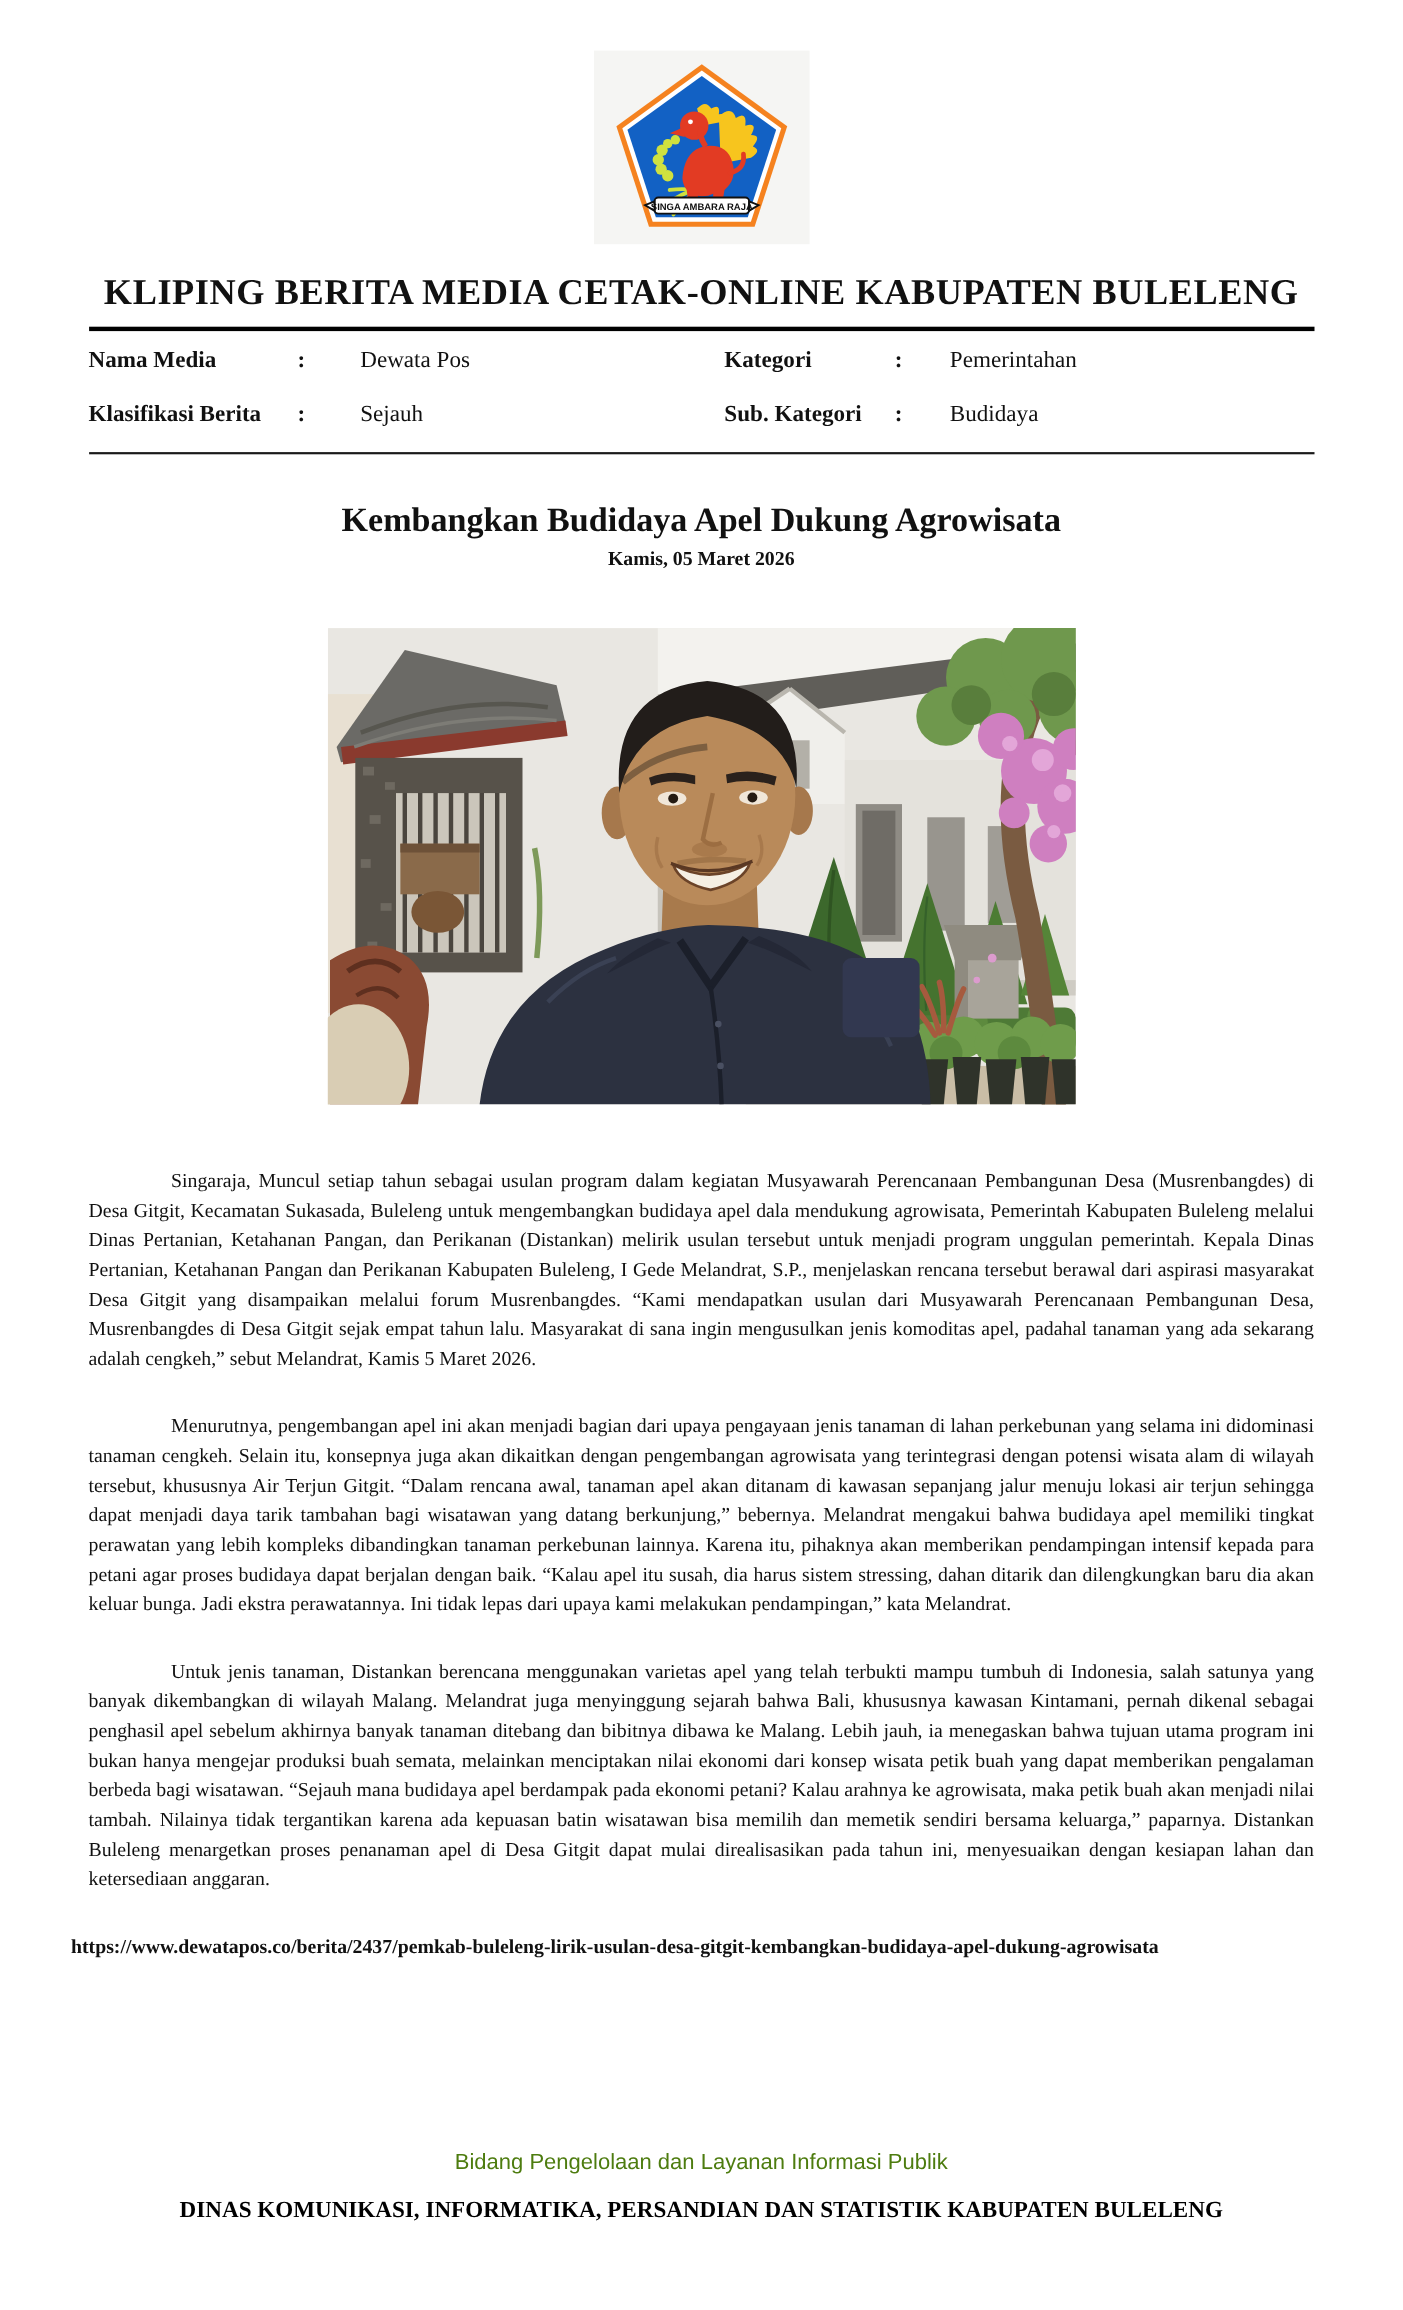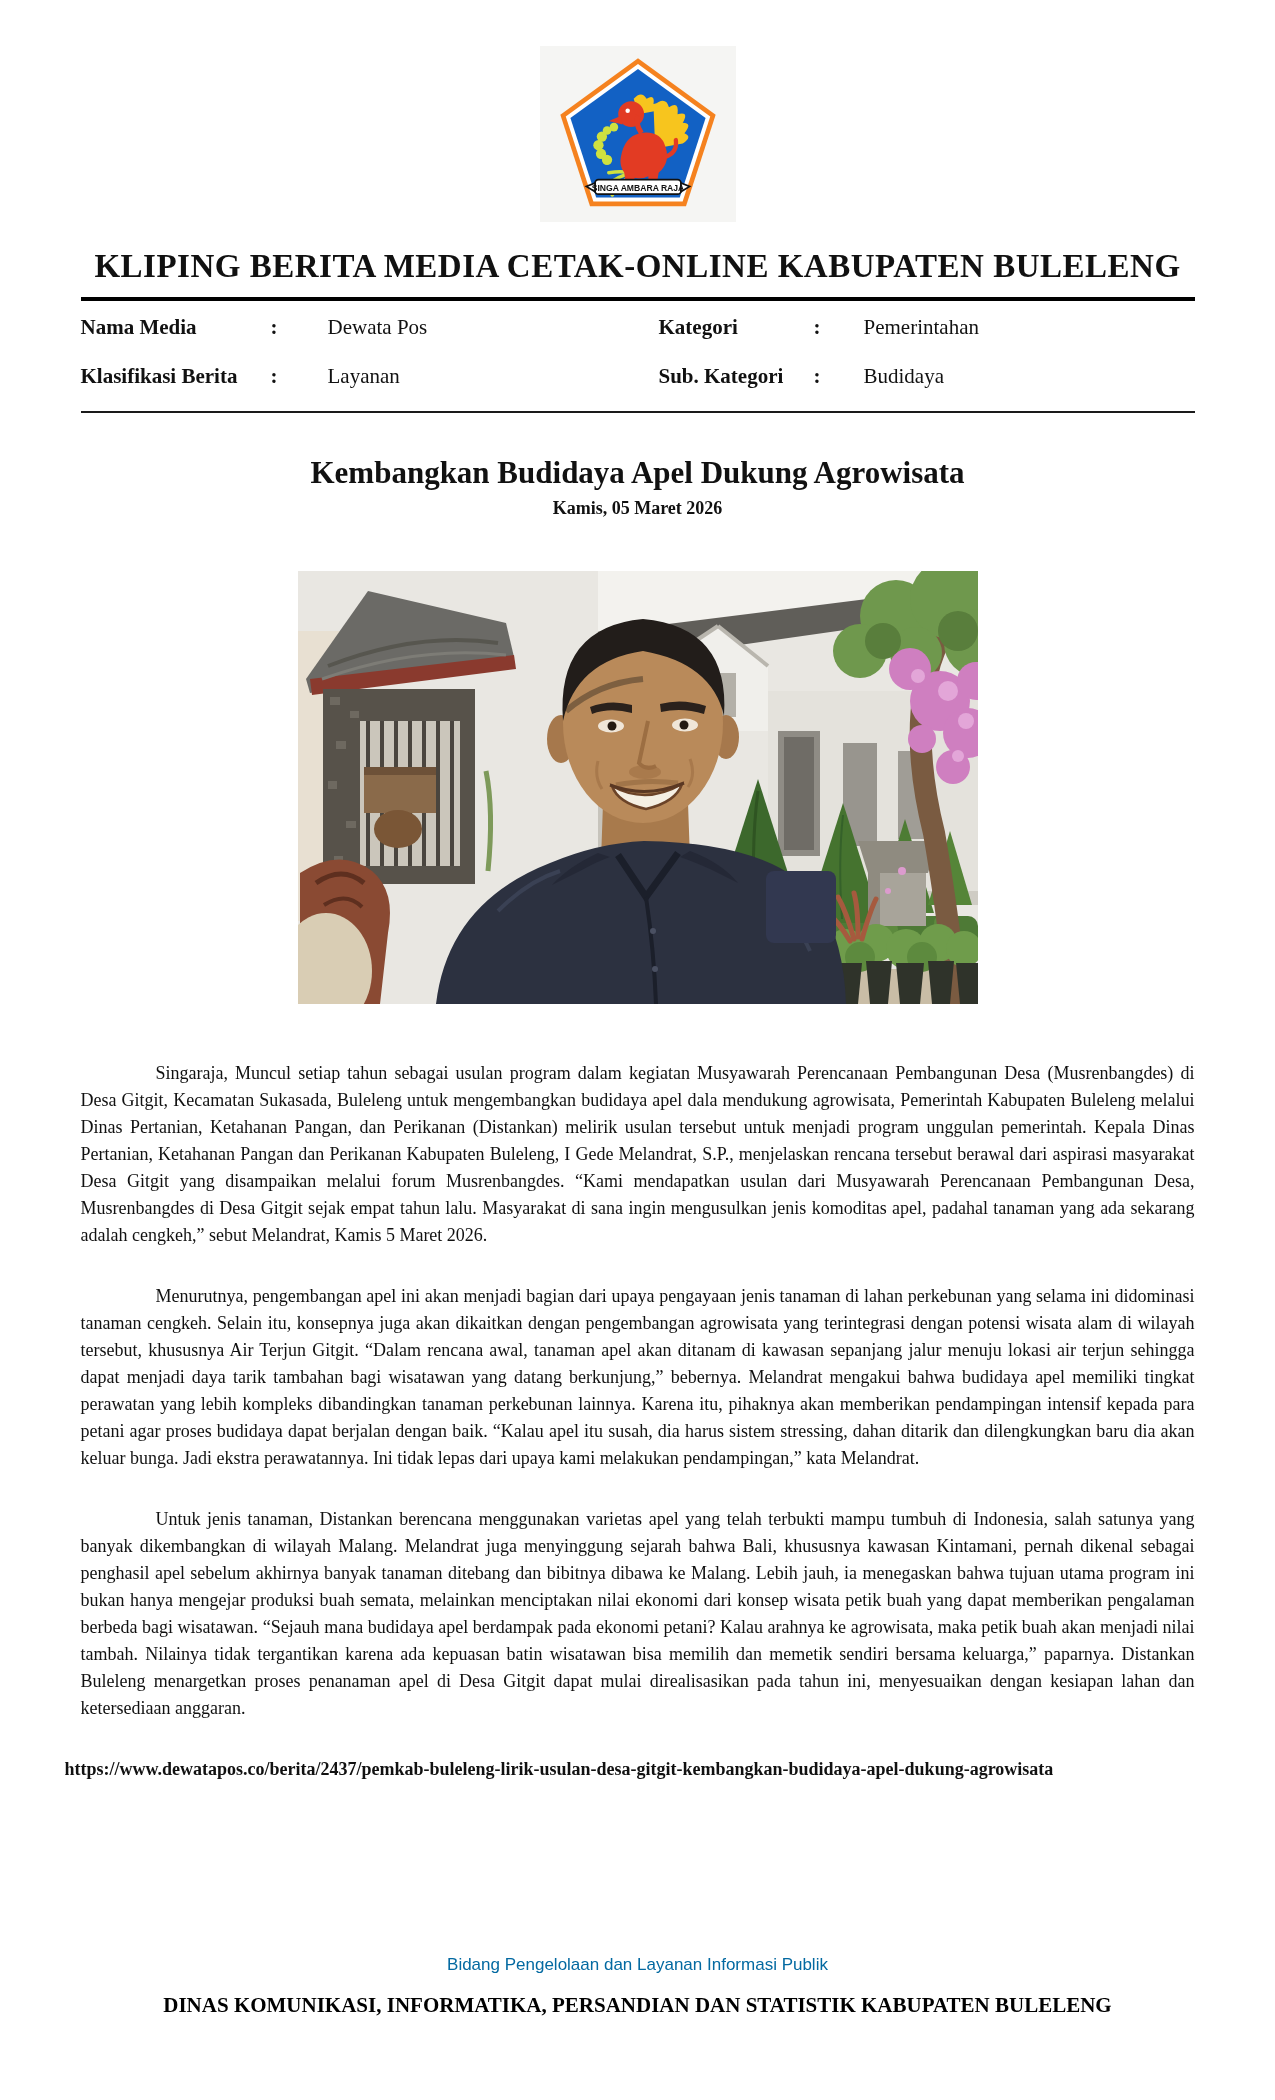--- a/index.html
+++ b/index.html
@@ -82,21 +82,21 @@
     overflow-wrap:anywhere;
   }
   
   .footer{
     position:absolute;
     left:0;right:0;top:1955px;
     text-align:center;
   }
   .footer-line1{
     font-family:"Liberation Sans", sans-serif;
-    font-size:17px;color:#0369a1;
+    font-size:20px;color:#4d7c0f;
   }
   .footer-line2{
     font-family:"Liberation Serif", serif;
     font-size:21px;font-weight:bold;color:#000;
     margin-top:18px;
     white-space:nowrap;
   }
 </style>
 </head>
 <body>
@@ -151,21 +151,21 @@
   <div class="meta">
     <div class="lbl">Nama Media</div>
     <div class="col">:</div>
     <div class="val">Dewata Pos</div>
     <div class="lbl">Kategori</div>
     <div class="col">:</div>
     <div class="val">Pemerintahan</div>
 
     <div class="lbl">Klasifikasi Berita</div>
     <div class="col">:</div>
-    <div class="val">Layanan</div>
+    <div class="val">Sejauh</div>
     <div class="lbl">Sub. Kategori</div>
     <div class="col">:</div>
     <div class="val">Budidaya</div>
   </div>
   <div class="rule-thin"></div>
 
   <div class="art-title">
     <div>Kembangkan Budidaya Apel Dukung Agrowisata</div>
   </div>
   <div class="art-date">Kamis, 05 Maret 2026</div>

